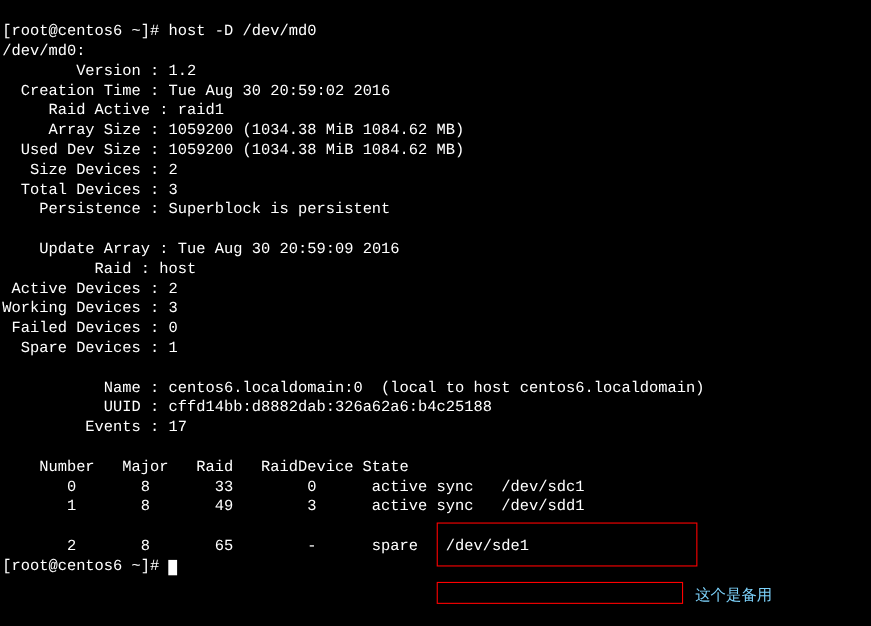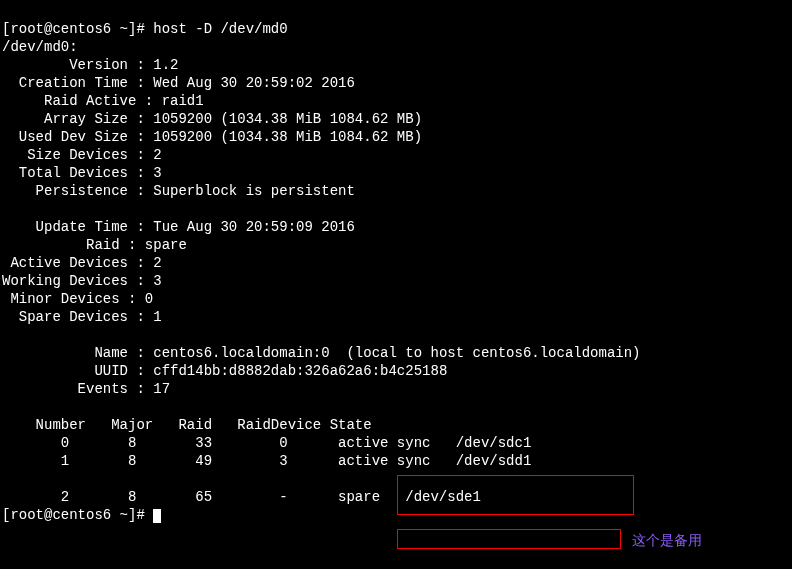--- a/index.html
+++ b/index.html
@@ -26,45 +26,45 @@
     background: #fff;
     vertical-align: text-bottom;
   }
   .red-box {
     position: absolute;
     border: 1px solid #ff0000;
     pointer-events: none;
   }
   .anno {
     position: absolute;
-    color: #8b5cf6;
+    color: #7dd3fc;
     font-size: 14px;
     font-family: "Microsoft YaHei", "SimSun", sans-serif;
   }
 </style>
 </head>
 <body>
 
 <div class="term">
 <span>[root@centos6 ~]# </span><span>host -D /dev/md0</span>
 <span>/dev/md0:</span>
 <span>        Version : </span><span>1.2</span>
-<span>  Creation Time : </span><span>Wed Aug 30 20:59:02 2016</span>
+<span>  Creation Time : </span><span>Tue Aug 30 20:59:02 2016</span>
 <span>     Raid Active : </span><span>raid1</span>
 <span>     Array Size : </span><span>1059200 (1034.38 MiB 1084.62 MB)</span>
 <span>  Used Dev Size : </span><span>1059200 (1034.38 MiB 1084.62 MB)</span>
 <span>   Size Devices : </span><span>2</span>
 <span>  Total Devices : </span><span>3</span>
 <span>    Persistence : </span><span>Superblock is persistent</span>
 
-<span>    Update Time : </span><span>Tue Aug 30 20:59:09 2016</span>
-<span>          Raid : </span><span>spare</span>
+<span>    Update Array : </span><span>Tue Aug 30 20:59:09 2016</span>
+<span>          Raid : </span><span>host</span>
 <span> Active Devices : </span><span>2</span>
 <span>Working Devices : </span><span>3</span>
-<span> Minor Devices : </span><span>0</span>
+<span> Failed Devices : </span><span>0</span>
 <span>  Spare Devices : </span><span>1</span>
 
 <span>           Name : </span><span>centos6.localdomain:0  (local to host centos6.localdomain)</span>
 <span>           UUID : </span><span>cffd14bb:d8882dab:326a62a6:b4c25188</span>
 <span>         Events : </span><span>17</span>
 
 <span>    Number   Major   Raid   RaidDevice State</span>
 <span>       0       8       33        0      active sync   /dev/sdc1</span>
 <span>       1       8       49        3      active sync   /dev/sdd1</span>
 <span></span>

